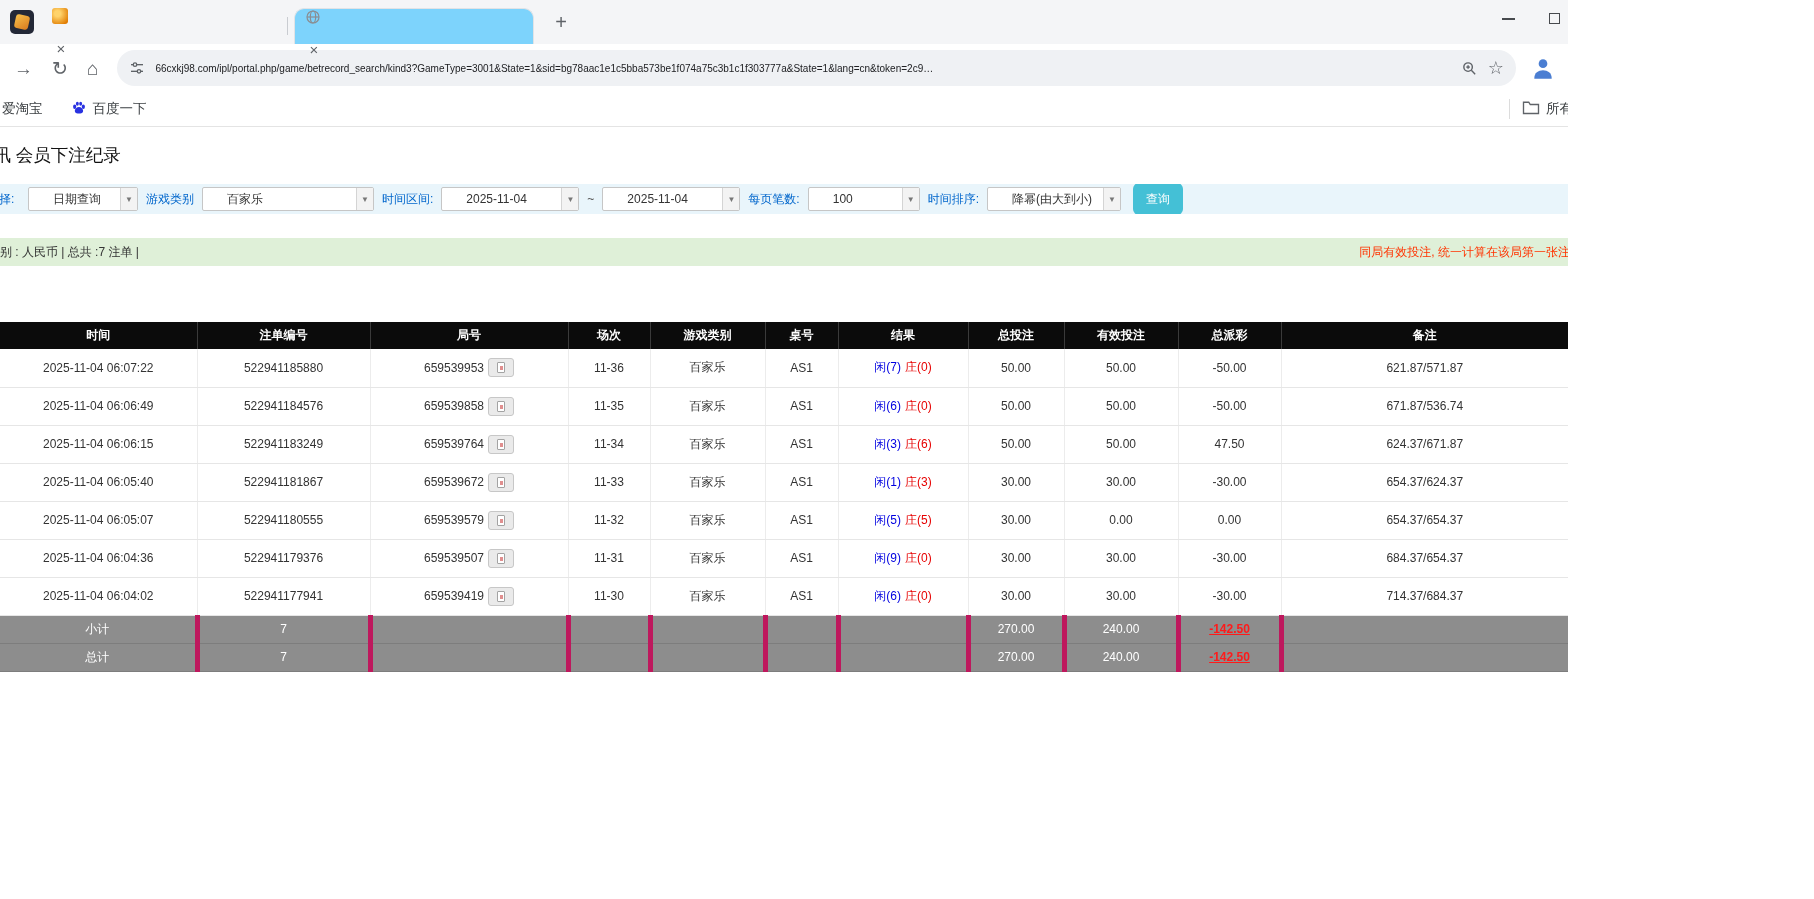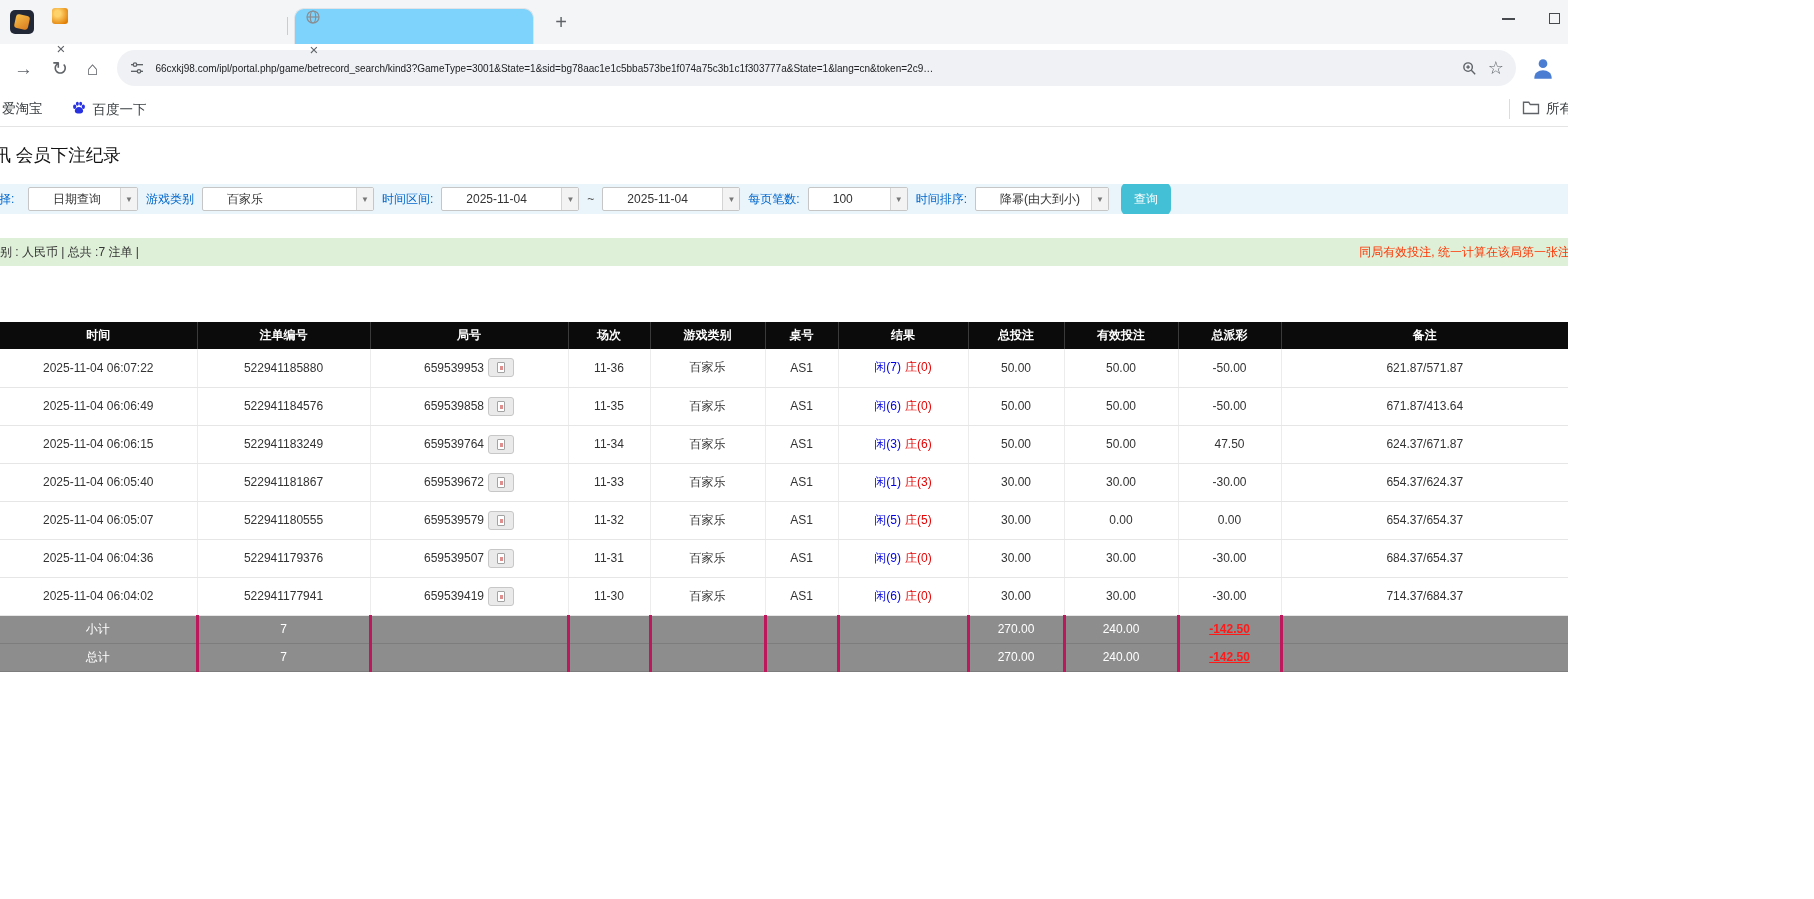--- a/index.html
+++ b/index.html
@@ -34,21 +34,21 @@
   .nav-ic { font-size:19px; color:#5f6368; margin-right:19px; flex:none; line-height:1; }
   .urlbar { flex:1; min-width:0; height:36px; background:#eff1f4; border-radius:18px; display:flex; align-items:center; padding:0 12px; gap:10px; }
   .url-text { flex:1; min-width:0; color:#202124; font-size:10px; white-space:nowrap; overflow:hidden; }
   .url-ic { flex:none; display:inline-flex; align-items:center; }
   .star { font-size:18px; color:#5f6368; }
   .avatar { width:30px; height:30px; margin-left:12px; flex:none; display:flex; align-items:center; justify-content:center; }
 
   
   .bookmarks { height:35px; display:flex; align-items:center; font-size:13.5px; color:#3c4043; background:#fff;
                border-bottom:1px solid #e4e4e4; position:relative; }
-  .bm { display:inline-flex; align-items:flex-end; gap:6px; margin-right:28px; white-space:nowrap; }
+  .bm { display:inline-flex; align-items:flex-start; gap:6px; margin-right:28px; white-space:nowrap; }
   .bm-first { margin-left:2px; }
   .bm-right { margin-left:auto; display:inline-flex; align-items:center; }
   .vsep { width:1px; height:20px; background:#dcdcdc; margin-right:12px; }
   .bm-overflow { width:22px; overflow:hidden; white-space:nowrap; display:inline-block; margin-left:6px; }
 
   
   .page-head { margin-top:16px; height:27px; overflow:hidden; white-space:nowrap; }
   .page-head .in { display:inline-block; margin-left:-24px; font-size:17.5px; color:#111; }
 
   .filterbar { margin-top:14px; height:30px; background:#e9f5fb; display:flex; align-items:center; font-size:12px; gap:8px; overflow:hidden; }
@@ -72,21 +72,21 @@
   .btable td { height:38px; text-align:center; color:#333; border-right:1px solid #ececec; border-bottom:1px solid #e6e6e6; padding:0 2px; overflow:hidden; white-space:nowrap; }
   .btable td:last-child { border-right:none; }
   .blue { color:#0066cc; }
   .neg { color:#ff0000; }
   .res-player { color:#0000e0; }
   .res-banker { color:#e60000; margin-left:4px; }
   .round-wrap { display:inline-flex; align-items:center; gap:4px; }
   .card-icon { width:26px; height:19px; background:#eaeaea; border:1px solid #c7c7c7; border-radius:3px; display:inline-flex; align-items:center; justify-content:center; gap:1px; }
   .mcard { width:8px; height:11px; background:#fff; border:1px solid #a3a3a3; border-radius:1px; position:relative; }
   .mcard::after { content:""; position:absolute; left:2px; top:3px; width:3px; height:4px; background:#cc4444; opacity:.6; }
-  .foot td { background:#8d8d8d; color:#fff; height:28px; border-right:3px solid #be185d; border-bottom:1px solid #7d7d7d; }
+  .foot td { background:#8d8d8d; color:#fff; height:28px; border-right:5px solid #be185d; border-bottom:1px solid #7d7d7d; }
   .foot td.neg { color:#ff1a1a; font-weight:bold;text-decoration:underline; }
 </style>
 </head>
 <body>
 
 <div class="bwindow">
 
   <div class="tabstrip">
     <div class="app-icon">
         <span class="app-gem"></span>
@@ -203,21 +203,21 @@
       <span class="val">2025-11-04</span>
       <span class="arr">▼</span>
     </span>
     <span class="tilde">~</span>
     <span class="fselect" style="width:138px">
       <span class="val">2025-11-04</span>
       <span class="arr">▼</span>
     </span>
 
     <span class="flabel">每页笔数:</span>
-    <span class="fselect" style="width:100px">
+    <span class="fselect" style="width:112px">
       <span class="val">100</span>
       <span class="arr">▼</span>
     </span>
 
     <span class="flabel">时间排序:</span>
     <span class="fselect" style="width:134px">
       <span class="val">降幂(由大到小)</span>
       <span class="arr">▼</span>
     </span>
 
@@ -286,21 +286,21 @@
                 <span class="mcard"></span>
               </span>
             </span></td>
         <td>11-35</td>
         <td>百家乐</td>
         <td>AS1</td>
         <td><span class="res-player">闲(6)</span><span class="res-banker">庄(0)</span></td>
         <td class="blue">50.00</td>
         <td>50.00</td>
         <td class="neg">-50.00</td>
-        <td>671.87/413.64</td>
+        <td>671.87/536.74</td>
       </tr>
       <tr>
         <td>2025-11-04 06:06:15</td>
         <td>522941183249</td>
         <td><span class="round-wrap">
               <span>659539764</span>
               <span class="card-icon">
                 <span class="mcard"></span>
               </span>
             </span></td>

